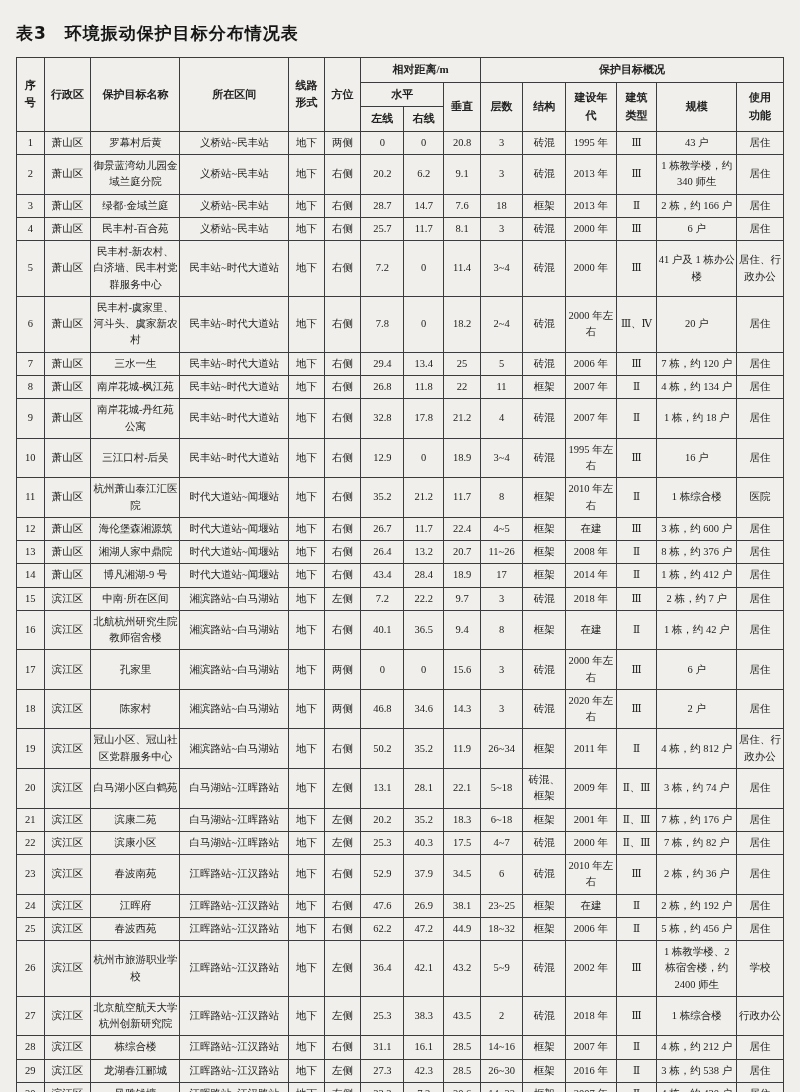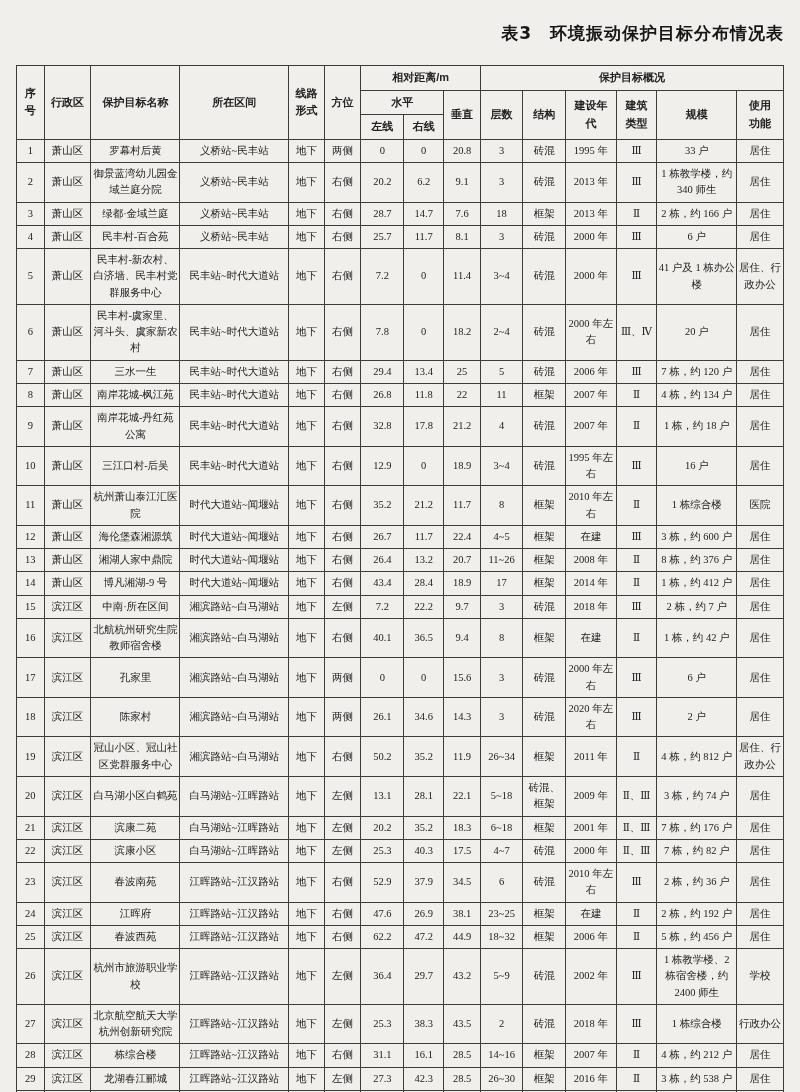--- a/index.html
+++ b/index.html
@@ -3,35 +3,35 @@
 <meta charset="utf-8">
 <style>
   html,body{margin:0;padding:0;}
   body{
     width:800px;height:1092px;overflow:hidden;
     background:#f0efeb;color:#1b1b1b;
     font-family:"Liberation Serif","DejaVu Serif",serif;
   }
   .page{padding:12px 16px 0 16px;}
   .title{
-    text-align:right;margin:10px 0 20px 0;
+    text-align:left;margin:10px 0 12px 0;
     font-family:"DejaVu Sans","Liberation Sans",sans-serif;
     font-weight:bold;font-size:17px;letter-spacing:1px;color:#161616;
   }
   .title .gap{display:inline-block;width:18px;}
   table.main{
     width:100%;border-collapse:collapse;table-layout:fixed;
   }
   th,td{
     border:1px solid #3c3c3c;
     text-align:center;vertical-align:middle;
     overflow:hidden;
   }
   thead th{
-    font-family:Liberation Sans, sans-serif;
+    font-family:Liberation Serif, serif;
     font-weight:bold;font-size:11px;line-height:1.6;
     padding:3px 1px;color:#222;
   }
   tbody td{
     font-size:10.5px;line-height:1.55;padding:3px 1px;color:#222;
   }
   
   .w1{display:inline-block;max-width:1.15em;word-break:break-all;}
   .w2{display:inline-block;max-width:2.3em;word-break:break-all;}
   .w3{display:inline-block;max-width:3.4em;word-break:break-all;}
@@ -97,21 +97,21 @@
           <td>义桥站~民丰站</td>
           <td>地下</td>
           <td>两侧</td>
           <td>0</td>
           <td>0</td>
           <td>20.8</td>
           <td>3</td>
           <td>砖混</td>
           <td>1995 年</td>
           <td>Ⅲ</td>
-          <td>33 户</td>
+          <td>43 户</td>
           <td>居住</td>
         </tr>
         <tr>
           <td>2</td>
           <td>萧山区</td>
           <td>御景蓝湾幼儿园金域兰庭分院</td>
           <td>义桥站~民丰站</td>
           <td>地下</td>
           <td>右侧</td>
           <td>20.2</td>
@@ -379,21 +379,21 @@
           <td>6 户</td>
           <td>居住</td>
         </tr>
         <tr>
           <td>18</td>
           <td>滨江区</td>
           <td>陈家村</td>
           <td>湘滨路站~白马湖站</td>
           <td>地下</td>
           <td>两侧</td>
-          <td>26.1</td>
+          <td>46.8</td>
           <td>34.6</td>
           <td>14.3</td>
           <td>3</td>
           <td>砖混</td>
           <td>2020 年左右</td>
           <td>Ⅲ</td>
           <td>2 户</td>
           <td>居住</td>
         </tr>
         <tr>
@@ -516,21 +516,21 @@
           <td>居住</td>
         </tr>
         <tr>
           <td>26</td>
           <td>滨江区</td>
           <td>杭州市旅游职业学校</td>
           <td>江晖路站~江汉路站</td>
           <td>地下</td>
           <td>左侧</td>
           <td>36.4</td>
-          <td>29.7</td>
+          <td>42.1</td>
           <td>43.2</td>
           <td>5~9</td>
           <td>砖混</td>
           <td>2002 年</td>
           <td>Ⅲ</td>
           <td>1 栋教学楼、2 栋宿舍楼，约 2400 师生</td>
           <td>学校</td>
         </tr>
         <tr>
           <td>27</td>

